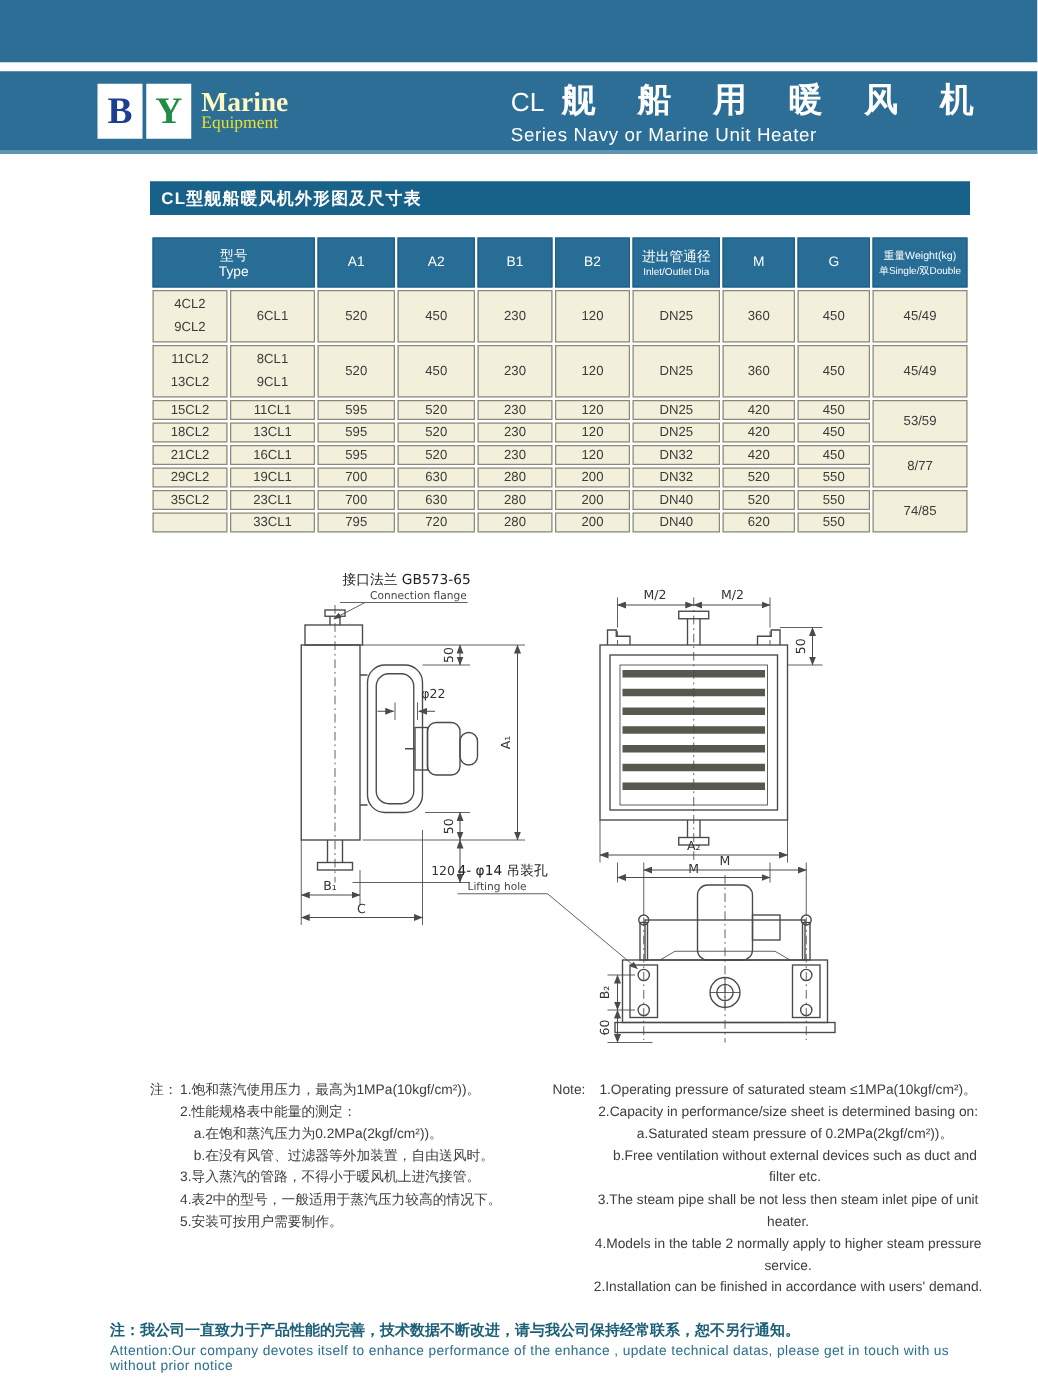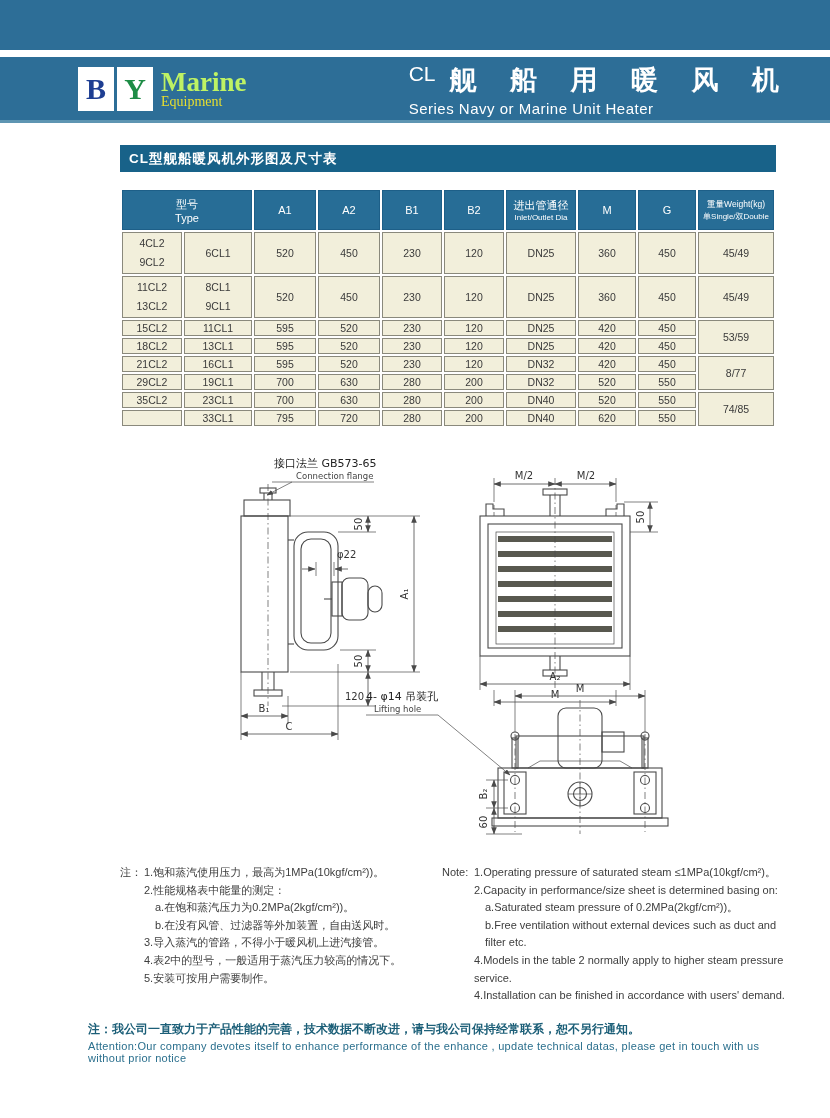--- a/index.html
+++ b/index.html
@@ -8,24 +8,24 @@
 
   
   .topbar { height:50px; background:#2d6e97; }
   .topgap { height:7px; background:#ffffff; }
   .band { position:relative; height:66px; background:#2d6e97; border-bottom:3px solid #5e95b2; display:flex; align-items:center; }
   .logo { margin-left:78px; display:flex; align-items:center; }
   .logo-box { width:36px; height:44px; background:#fff; display:flex; align-items:center; justify-content:center;
               font-family:"Liberation Serif", serif; font-size:30px; font-weight:bold; margin-right:3px; }
   .letter-b { color:#1e3e92; } .letter-y { color:#1e8c46; }
   .logo-text { margin-left:5px; line-height:1; }
-  .logo-marine { color:#bef264; font-family:"Liberation Serif", serif; font-weight:bold; font-size:27px; }
+  .logo-marine { color:#fef9c3; font-family:"Liberation Serif", serif; font-weight:bold; font-size:22px; }
   .logo-equip { color:#e8df2e; font-family:"Liberation Serif", serif; font-size:14px; margin-top:-1px; }
   .band-title { position:absolute; right:38px; top:5px; color:#fff; }
-  .band-title-row { display:flex; align-items:flex-start; }
+  .band-title-row { display:flex; align-items:flex-end; }
   .series-prefix { font-size:21px; margin-right:14px; padding-bottom:3px; }
   .title-zh { font-size:27px; font-weight:bold; letter-spacing:13px; white-space:nowrap; }
   .title-en { font-size:15px; letter-spacing:0.5px; margin-top:2px; }
 
   
   .content { width:667px; margin-left:120px; }
   .section-bar { margin-top:22px; width:656px; height:27px; background:#186289; color:#fff;
                  display:flex; align-items:center; padding-left:9px; }
   .section-zh { font-size:13.5px; font-weight:bold; letter-spacing:1px; }
   .section-en { font-size:13px; margin-left:10px; letter-spacing:0.5px; white-space:nowrap; }
@@ -51,21 +51,21 @@
   svg .dash { stroke:#4a4a4a; fill:none; stroke-width:0.7; stroke-dasharray:4 3; }
   svg .dim { stroke:#4a4a4a; fill:none; stroke-width:0.8; }
   svg .slat { fill:#58584f; stroke:none; }
   svg text { font-family:"DejaVu Sans", sans-serif; font-size:10px; fill:#333; }
   svg .lblzh { font-size:11px; fill:#222; }
   svg .lblen { font-size:8.5px; fill:#444; }
 
   
   .notes { display:flex; margin-top:12px; width:667px; font-size:11px; color:#3d3d3d; line-height:1.6; }
   .notes-zh { width:322px; position:relative; padding-left:24px; }
-  .notes-en { flex:1; position:relative; padding-left:32px; }
+  .notes-en { flex:1; position:relative; padding-left:32px;text-align:center; }
   .nprefix { position:absolute; left:0; top:0; }
   .nindent { padding-left:11px; }
 
   
   .attention { margin:16px 0 0 88px; width:700px; }
   .att-zh { color:#1c5f78; font-size:12px; font-weight:bold; }
   .att-en { color:#2a6f8d; font-size:11px; margin-top:2px; letter-spacing:0.3px; }
 
   
   .footer { position:relative; height:70px; margin-top:10px; }
@@ -417,22 +417,23 @@
         <div>3.导入蒸汽的管路，不得小于暖风机上进汽接管。</div>
         <div>4.表2中的型号，一般适用于蒸汽压力较高的情况下。</div>
         <div>5.安装可按用户需要制作。</div>
       </div>
       <div class="notes-en">
         <span class="nprefix">Note:</span>
         <div>1.Operating pressure of saturated steam ≤1MPa(10kgf/cm²)。</div>
         <div>2.Capacity in performance/size sheet is determined basing on:</div>
         <div class="nindent">a.Saturated steam pressure of 0.2MPa(2kgf/cm²))。</div>
         <div class="nindent">b.Free ventilation without external devices such as duct and filter etc.</div>
+        <div>3.The steam pipe shall be not less then steam inlet pipe of unit heater.</div>
         <div>4.Models in the table 2 normally apply to higher steam pressure service.</div>
-        <div>4.Installation can be finished in accordance with users' demand.</div>
+        <div>2.Installation can be finished in accordance with users' demand.</div>
       </div>
     </div>
   </div>
 
   <div class="attention">
     <div class="att-zh">注：我公司一直致力于产品性能的完善，技术数据不断改进，请与我公司保持经常联系，恕不另行通知。</div>
     <div class="att-en">Attention:Our company devotes itself to enhance performance of the enhance , update technical datas, please get in touch with us without prior notice</div>
   </div>
 
   <div class="footer">

